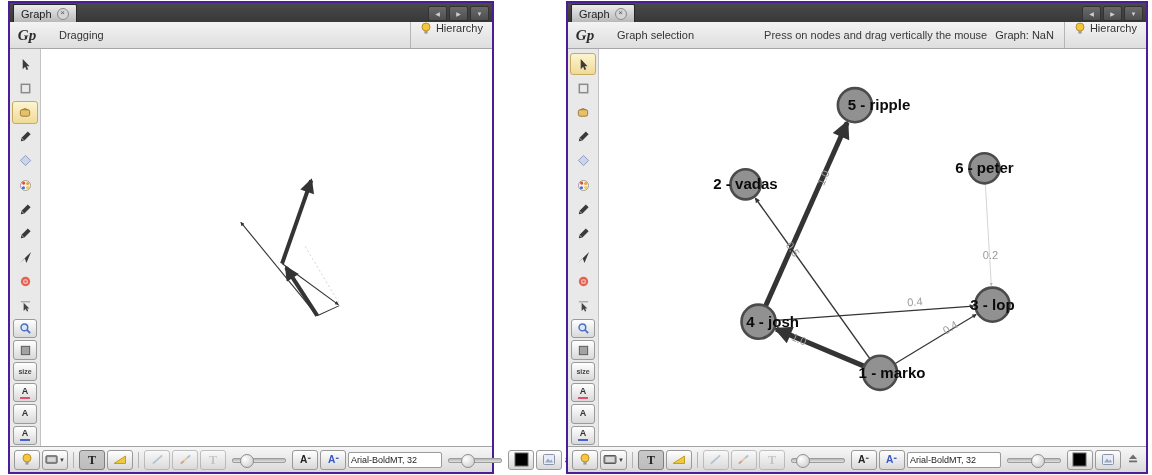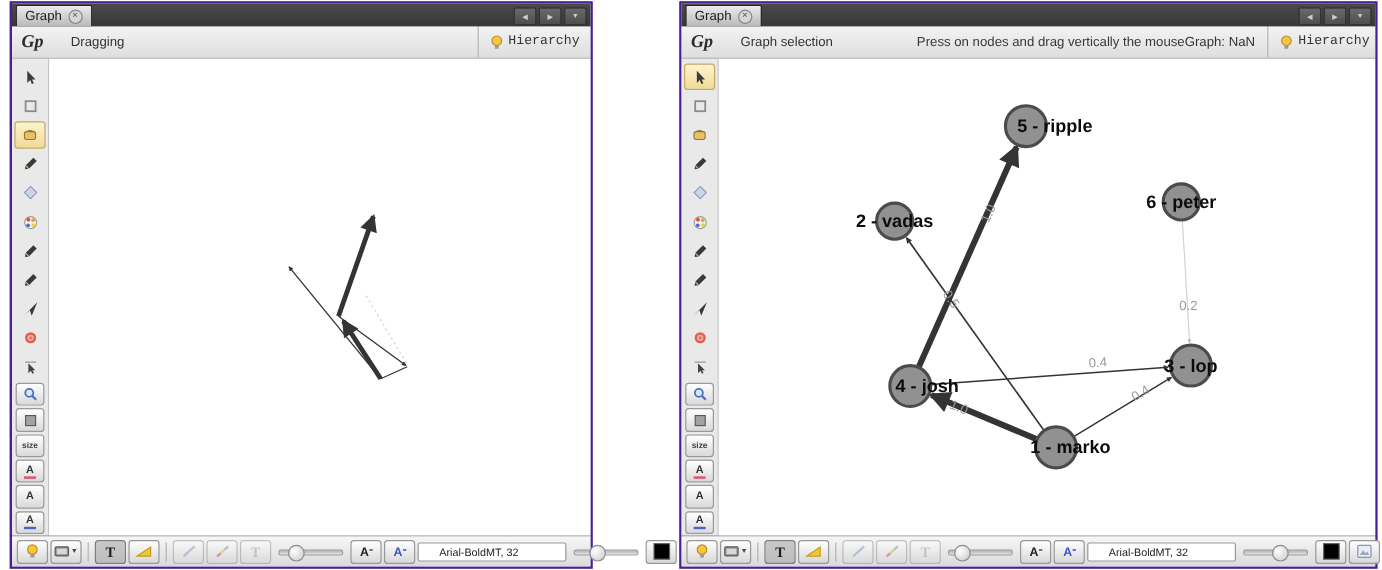--- a/index.html
+++ b/index.html
@@ -15,21 +15,21 @@
   .nav-buttons{position:absolute;right:3px;top:3px;display:flex;gap:2px;}
   .nav-btn{width:17px;height:13px;background:linear-gradient(#6a6a6a,#4e4e4e);border:1px solid #333;color:#cfcfcf;font-size:6px;display:flex;align-items:center;justify-content:center;border-radius:2px;}
 
   
   .statusbar{height:26px;background:linear-gradient(#f3f3f3,#dedede);border-bottom:1px solid #a6a6a6;display:flex;align-items:center;font-size:11px;color:#333;flex:none;}
   .logo{width:34px;text-align:center;font-family:Liberation Serif, serif;font-style:italic;font-weight:bold;font-size:15px;color:#2d2d2d;flex:none;}
   .status-tool{margin-left:15px;white-space:nowrap;}
   .status-hint{margin-left:70px;white-space:nowrap;color:#3a3a3a;}
   .status-right{margin-left:auto;display:flex;align-items:center;height:100%;}
   .size-label{margin-right:10px;white-space:nowrap;}
-  .hierarchy{display:flex;align-items:center;gap:4px;padding:0 9px;border-left:1px solid #b5b5b5;height:100%;font-family:Liberation Mono, monospace;}
+  .hierarchy{display:flex;gap:4px;padding:0 9px;border-left:1px solid #b5b5b5;height:100%;}
 
   
   .wbody{flex:1;display:flex;min-height:0;}
   .sidebar{width:30px;background:#e9e9e9;border-right:1px solid #c3c3c3;display:flex;flex-direction:column;align-items:center;padding-top:3px;flex:none;}
   .tool{width:24px;height:21px;display:flex;align-items:center;justify-content:center;border-radius:3px;margin:1px 0;border:1px solid transparent;}
   .tool.selected{background:linear-gradient(#fdf4d0,#f0da97);border:1px solid #c7ab61;}
   .sidebar-spacer{flex:1;}
   .btool{width:22px;height:18px;border:1px solid #9a9a9a;background:linear-gradient(#ffffff,#d9d9d9);border-radius:3px;display:flex;flex-direction:column;align-items:center;justify-content:center;font-size:9px;font-weight:bold;margin:1px 0;color:#333;line-height:1;}
   .btool .ubar{width:10px;height:2px;margin-top:1px;}
   .size-txt{font-size:7px;font-weight:bold;color:#444;}
@@ -41,21 +41,21 @@
 
   
   .bottombar{height:25px;border-top:1px solid #a2a2a2;background:linear-gradient(#f7f7f7,#dadada);display:flex;align-items:center;padding:0 4px;gap:2px;font-size:10px;flex:none;}
   .bb-btn{height:18px;min-width:20px;border:1px solid #999;border-radius:3px;background:linear-gradient(#fff,#d8d8d8);display:flex;align-items:center;justify-content:center;padding:0 2px;gap:1px;color:#222;}
   .bb-btn.pressed{background:linear-gradient(#c9c9c9,#bcbcbc);border-color:#7e7e7e;}
   .bb-btn.disabled{opacity:.55;}
   .bb-sep{width:1px;height:16px;background:#b3b3b3;margin:0 3px;flex:none;}
   .slider{width:54px;height:16px;position:relative;flex:none;margin:0 4px;}
   .slider .track{position:absolute;left:0;right:0;top:6px;height:3px;background:linear-gradient(#b5b5b5,#e2e2e2);border:1px solid #9d9d9d;border-radius:2px;}
   .slider .knob{position:absolute;top:2px;width:12px;height:12px;border-radius:50%;background:radial-gradient(circle at 4px 4px,#ffffff,#c7c7c7);border:1px solid #8d8d8d;}
-  .font-field{width:88px;height:14px;border:1px solid #9a9a9a;background:#fff;font-size:9px;padding:0 17px;border-radius:2px;font-family:"Liberation Sans",sans-serif;color:#222;}
+  .font-field{width:88px;height:14px;border:1px solid #9a9a9a;background:#fff;font-size:9px;padding:0 2px;border-radius:2px;font-family:"Liberation Sans",sans-serif;color:#222;}
   .dd-arrow{font-size:6px;color:#444;}
   .caret-wrap{margin-left:auto;margin-right:4px;}
 </style>
 </head>
 <body>
 
 <div class="window" id="win-0">
   <div class="tabbar">
     <div class="tab">
       <span>Graph</span>

